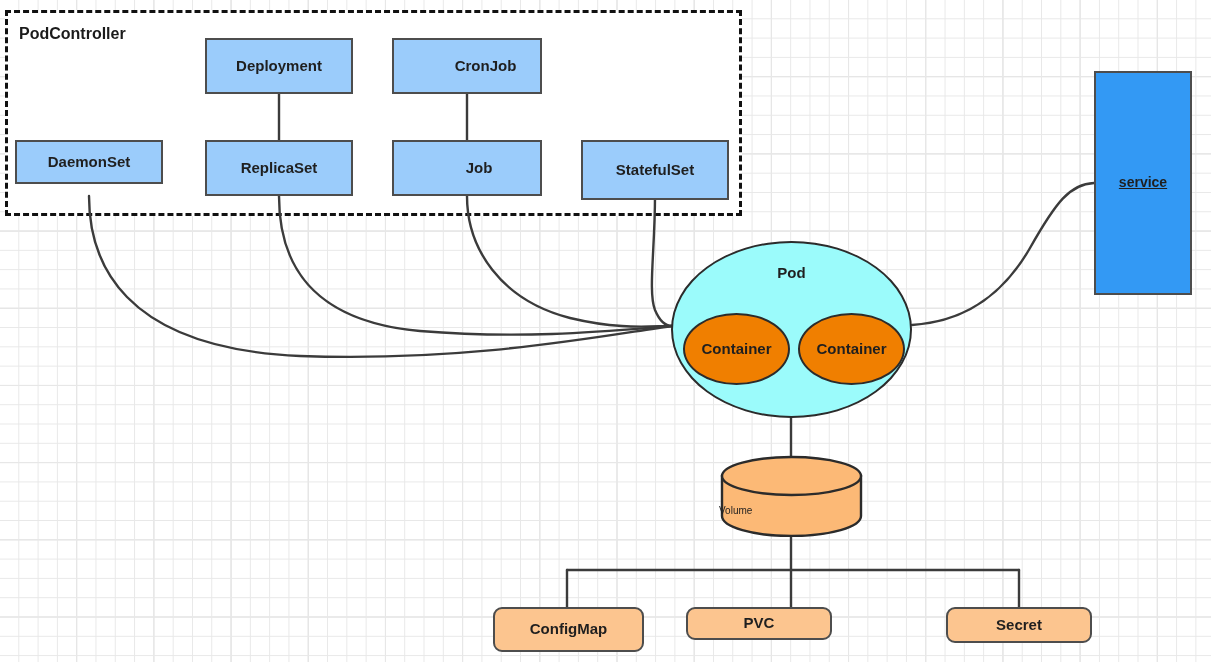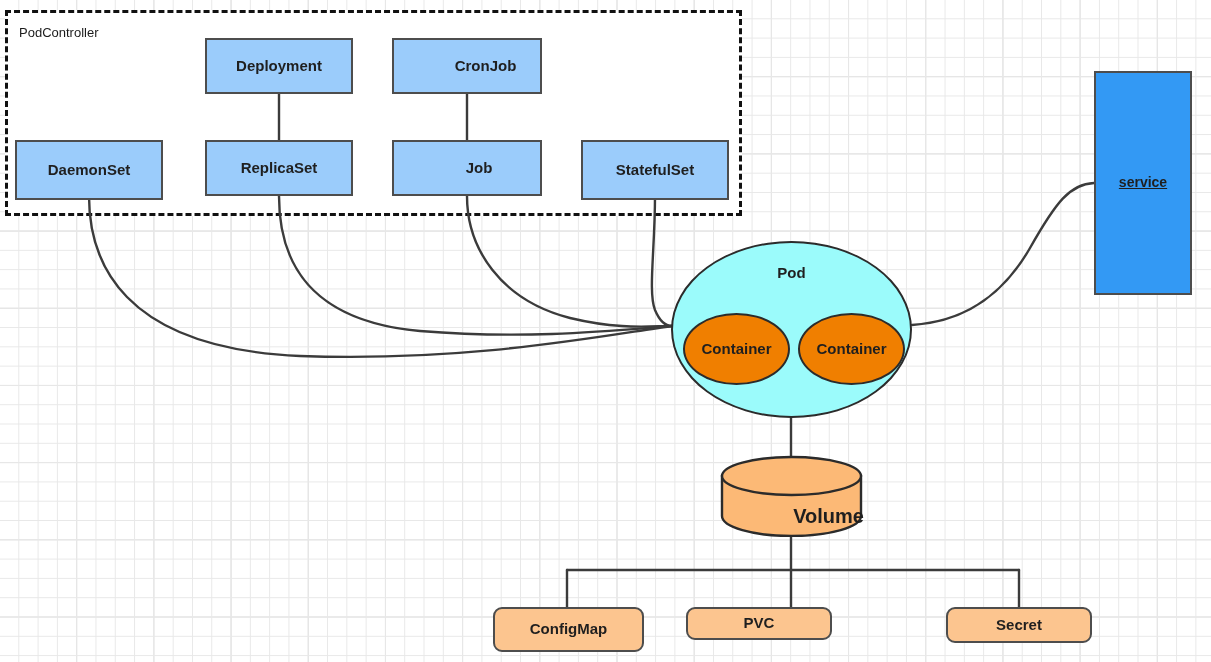--- a/index.html
+++ b/index.html
@@ -35,22 +35,22 @@
     pointer-events: none;
   }
   .group-box {
     position: absolute;
     border: 3px dashed #111111;
     background: #ffffff;
     box-sizing: border-box;
   }
   .group-label {
     position: absolute;
-    font-size: 13px;
-    font-weight: normal;
+    font-size: 16px;
+    font-weight: bold;
     color: #1b1b1b;
     white-space: nowrap;
   }
   .node {
     position: absolute;
     box-sizing: border-box;
     display: flex;
     align-items: center;
     justify-content: center;
     font-size: 15px;
@@ -85,23 +85,23 @@
     background: #f07f00;
     border: 2px solid #2b2b2b;
     border-radius: 50%;
   }
   .cylinder {
     position: absolute;
   }
   .cyl-label {
     position: absolute;
     width: 100%;
-    text-align: right;
-    font-size: 20px;
-    font-weight: bold;
+    text-align: left;
+    font-size: 10px;
+    font-weight: normal;
     color: #1f1f1f;
     pointer-events: none;
   }
 </style>
 </head>
 <body>
 
 <div id="canvas">
 
   <div class="group-box" style="left:5px; top:10px; width:737px; height:206px;"></div>
@@ -130,21 +130,21 @@
       <path d="M 567 570 L 1019 570"></path>
       <path d="M 567 570 L 567 607"></path>
       <path d="M 791 570 L 791 607"></path>
       <path d="M 1019 570 L 1019 607"></path>
     </g>
   </svg>
 
   <div class="node rect-blue" style="left:205px; top:38px; width:148px; height:56px;">Deployment</div>
   <div class="node rect-blue" style="left:392px; top:38px; width:150px; height:56px;padding-left:37px;">CronJob</div>
 
-  <div class="node rect-blue" style="left:15px; top:140px; width:148px; height:60px;">DaemonSet</div>
+  <div class="node rect-blue" style="left:15px; top:140px; width:148px; height:44px;">DaemonSet</div>
   <div class="node rect-blue" style="left:205px; top:140px; width:148px; height:56px;">ReplicaSet</div>
   <div class="node rect-blue" style="left:392px; top:140px; width:150px; height:56px;padding-left:24px;">Job</div>
   <div class="node rect-blue" style="left:581px; top:140px; width:148px; height:60px;">StatefulSet</div>
 
   <div class="node rect-service" style="left:1094px; top:71px; width:98px; height:224px;">service</div>
 
   <div class="node pod-ellipse" style="left:671px; top:241px; width:241px; height:177px;">Pod</div>
   <div class="node container-ellipse" style="left:683px; top:313px; width:107px; height:72px;">Container</div>
   <div class="node container-ellipse" style="left:798px; top:313px; width:107px; height:72px;">Container</div>
 

